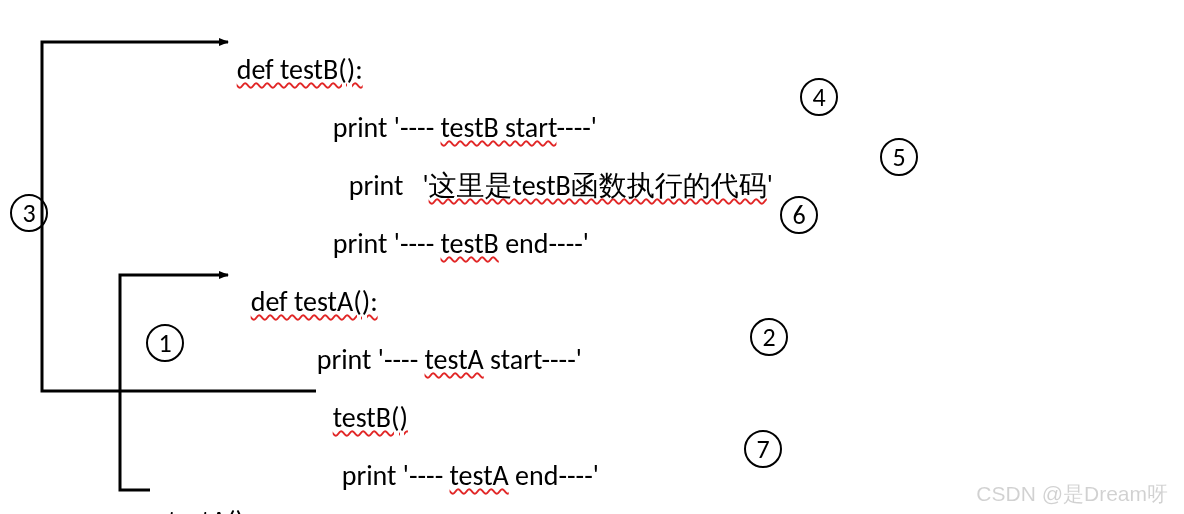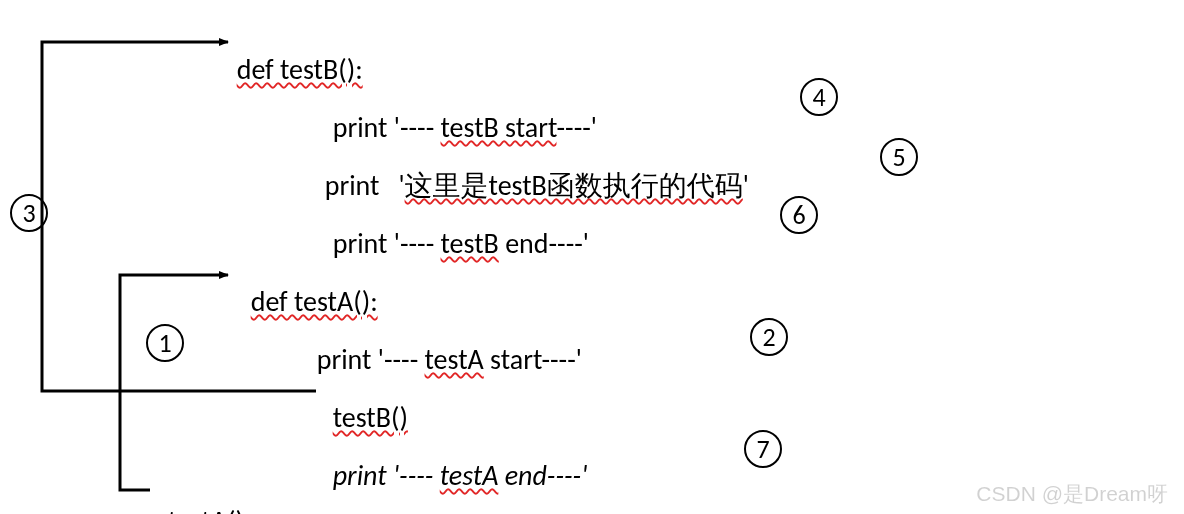--- a/index.html
+++ b/index.html
@@ -54,41 +54,41 @@
 <body>
 
 <div class="code-line" style="left:224px; top:28px;">
   <span class="squiggle">def testB():</span>
 </div>
 
 <div class="code-line" style="left:320px; top:86px;text-align:right;">
   <span>print '---- </span><span class="squiggle">testB start</span><span>----'</span>
 </div>
 
-<div class="code-line" style="left:312px; top:144px;text-align:right;">
+<div class="code-line" style="left:336px; top:144px;text-align:right;">
   <span>print   '</span><span class="squiggle">这里是testB函数执行的代码</span><span>'</span>
 </div>
 
 <div class="code-line" style="left:320px; top:202px;">
   <span>print '---- </span><span class="squiggle">testB</span><span> end----'</span>
 </div>
 
 <div class="code-line" style="left:238px; top:260px;">
   <span class="squiggle">def testA():</span>
 </div>
 
 <div class="code-line" style="left:304px; top:318px;text-align:center;">
   <span>print '---- </span><span class="squiggle">testA</span><span> start----'</span>
 </div>
 
 <div class="code-line" style="left:320px; top:376px;">
   <span class="squiggle">testB()</span>
 </div>
 
-<div class="code-line" style="left:320px; top:434px;font-style:italic;">
+<div class="code-line" style="left:329px; top:434px;">
   <span>print '---- </span><span class="squiggle">testA</span><span> end----'</span>
 </div>
 
 <div class="code-line" style="left:155px; top:480px;">
   <span class="squiggle">testA()</span>
 </div>
 
 <div class="circled" style="left:146px; top:324px;">
     <span>1</span>
   </div>

